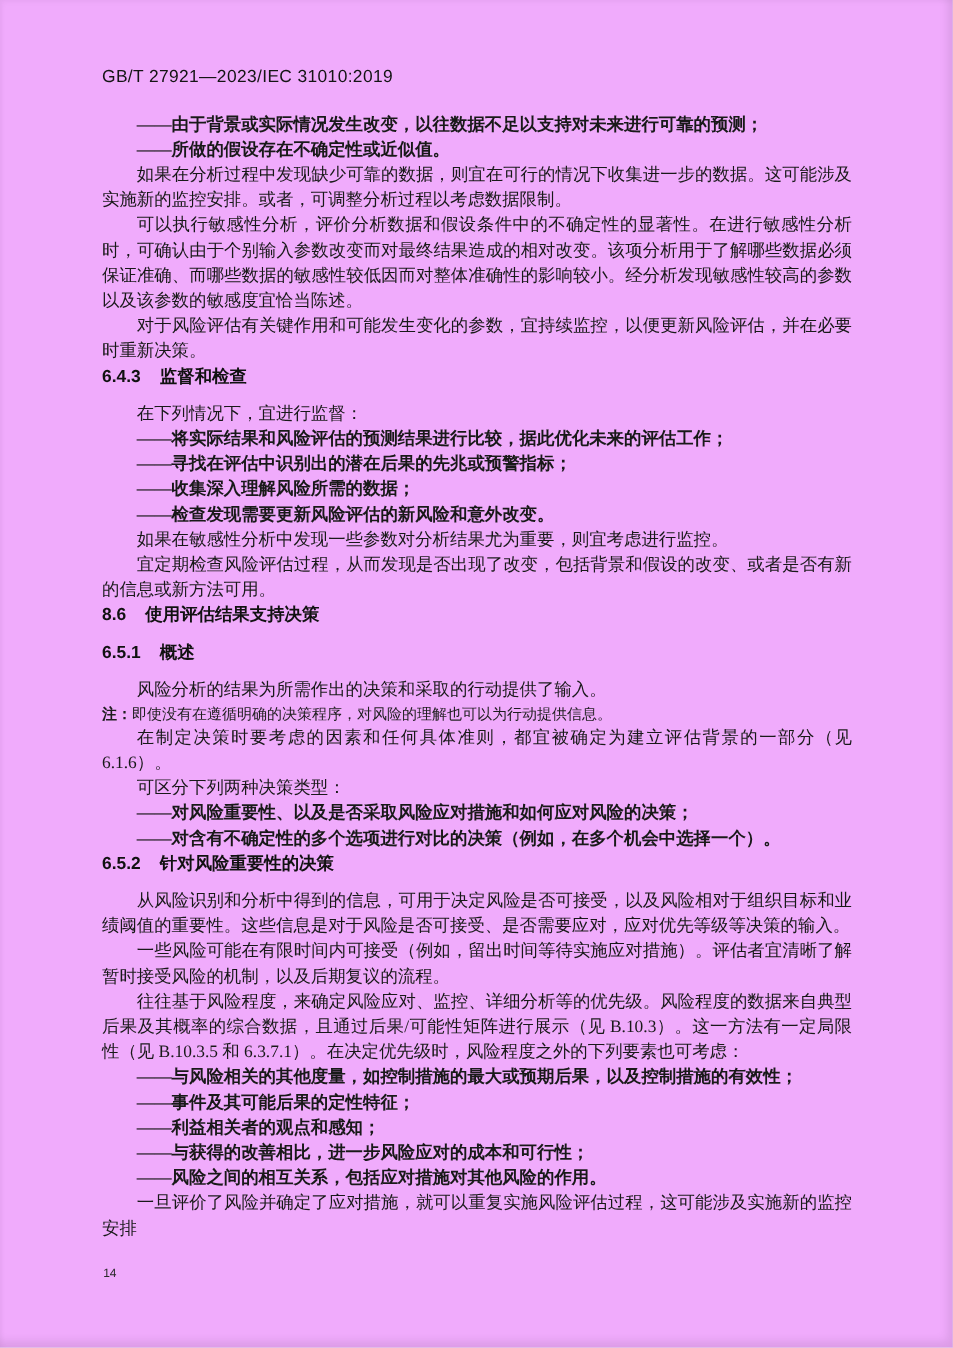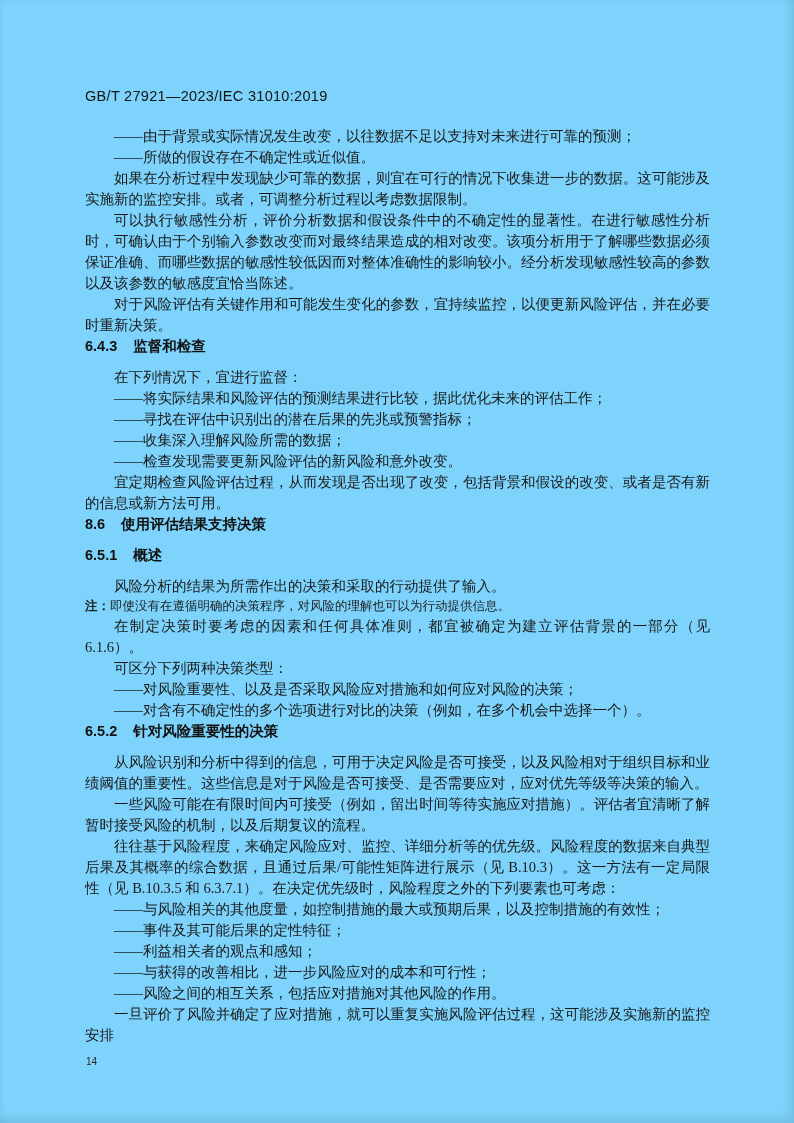--- a/index.html
+++ b/index.html
@@ -5,44 +5,44 @@
   html, body { margin: 0; padding: 0; }
   body {
     background: #e7e7e4;
     font-family: "Liberation Serif", "DejaVu Serif", serif;
   }
   .page {
     position: relative;
     width: 794px;
     height: 1123px;
     margin: 0 auto;
-    background: #7dd3fc;
+    background: #f0abfc;
     box-shadow: inset -4px -5px 8px rgba(0,0,0,0.09), inset 2px 2px 4px rgba(0,0,0,0.03);
     box-sizing: border-box;
-    padding: 88px 84px 0 85px;
+    padding: 56px 84px 0 85px;
     color: #1c1c1c;
     overflow: hidden;
   }
   .std-header {
     font-size: 14.5px;
     letter-spacing: 0.3px;
     color: #141414;
     margin-bottom: 22px;
     font-family: "Liberation Sans", "DejaVu Sans", sans-serif;
   }
   .doc-body {
     width: 625px;
     font-size: 14.5px;
     line-height: 21px;
     text-align: justify;
     color: #191919;
   }
   .block { margin: 0; }
   .para { text-indent: 2em; }
-  .list { text-indent: 2em; }
+  .list { text-indent: 2em; font-weight: bold; }
   .heading {
     font-family: "Liberation Sans", "DejaVu Sans", sans-serif;
     font-weight: bold;
     font-size: 14.5px;
     text-indent: 0;
     margin: 0 0 10px;
     color: #111;
   }
   .heading .hnum { margin-right: 1.1em; }
   .note {
@@ -75,20 +75,21 @@
       <p class="block list">——所做的假设存在不确定性或近似值。</p>
       <p class="block para">如果在分析过程中发现缺少可靠的数据，则宜在可行的情况下收集进一步的数据。这可能涉及实施新的监控安排。或者，可调整分析过程以考虑数据限制。</p>
       <p class="block para">可以执行敏感性分析，评价分析数据和假设条件中的不确定性的显著性。在进行敏感性分析时，可确认由于个别输入参数改变而对最终结果造成的相对改变。该项分析用于了解哪些数据必须保证准确、而哪些数据的敏感性较低因而对整体准确性的影响较小。经分析发现敏感性较高的参数以及该参数的敏感度宜恰当陈述。</p>
       <p class="block para">对于风险评估有关键作用和可能发生变化的参数，宜持续监控，以便更新风险评估，并在必要时重新决策。</p>
       <p class="block heading"><span class="hnum">6.4.3</span>监督和检查</p>
       <p class="block para">在下列情况下，宜进行监督：</p>
       <p class="block list">——将实际结果和风险评估的预测结果进行比较，据此优化未来的评估工作；</p>
       <p class="block list">——寻找在评估中识别出的潜在后果的先兆或预警指标；</p>
       <p class="block list">——收集深入理解风险所需的数据；</p>
       <p class="block list">——检查发现需要更新风险评估的新风险和意外改变。</p>
+      <p class="block para">如果在敏感性分析中发现一些参数对分析结果尤为重要，则宜考虑进行监控。</p>
       <p class="block para">宜定期检查风险评估过程，从而发现是否出现了改变，包括背景和假设的改变、或者是否有新的信息或新方法可用。</p>
       <p class="block heading"><span class="hnum">8.6</span>使用评估结果支持决策</p>
       <p class="block heading"><span class="hnum">6.5.1</span>概述</p>
       <p class="block para">风险分析的结果为所需作出的决策和采取的行动提供了输入。</p>
       <p class="block note"><span class="note-label">注：</span>即使没有在遵循明确的决策程序，对风险的理解也可以为行动提供信息。</p>
       <p class="block para">在制定决策时要考虑的因素和任何具体准则，都宜被确定为建立评估背景的一部分（见 6.1.6）。</p>
       <p class="block para">可区分下列两种决策类型：</p>
       <p class="block list">——对风险重要性、以及是否采取风险应对措施和如何应对风险的决策；</p>
       <p class="block list">——对含有不确定性的多个选项进行对比的决策（例如，在多个机会中选择一个）。</p>
       <p class="block heading"><span class="hnum">6.5.2</span>针对风险重要性的决策</p>

